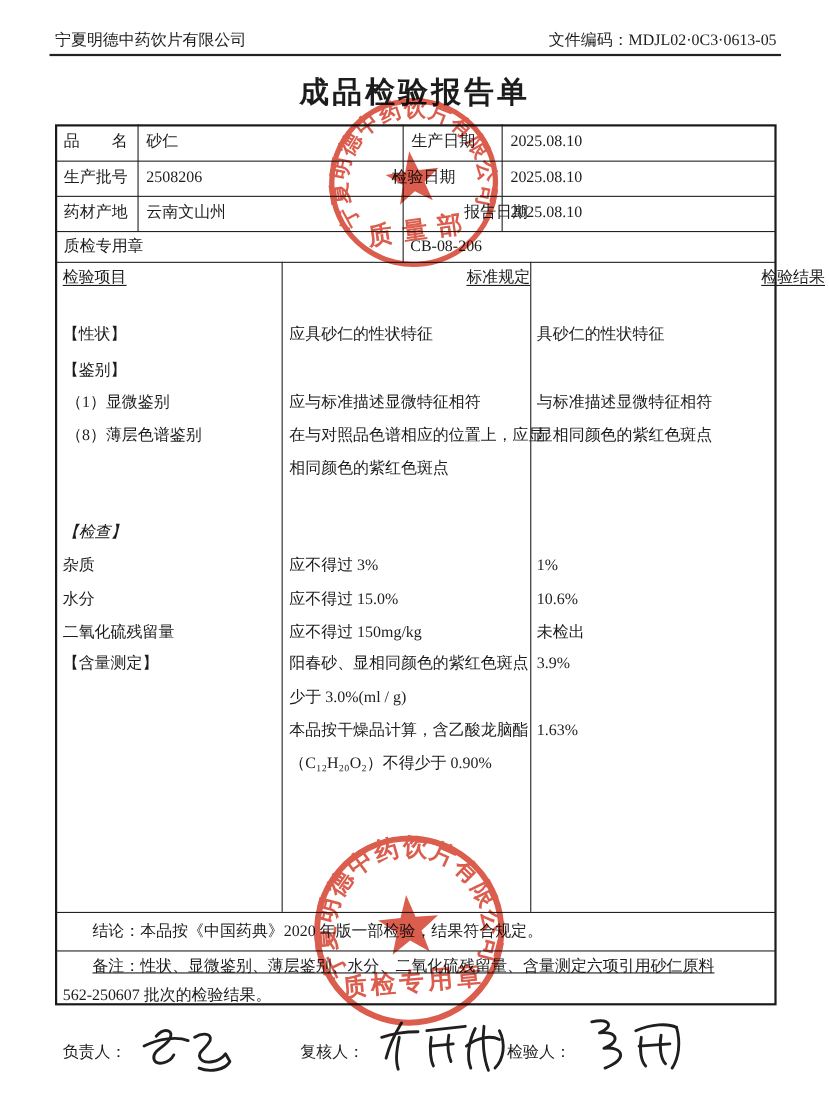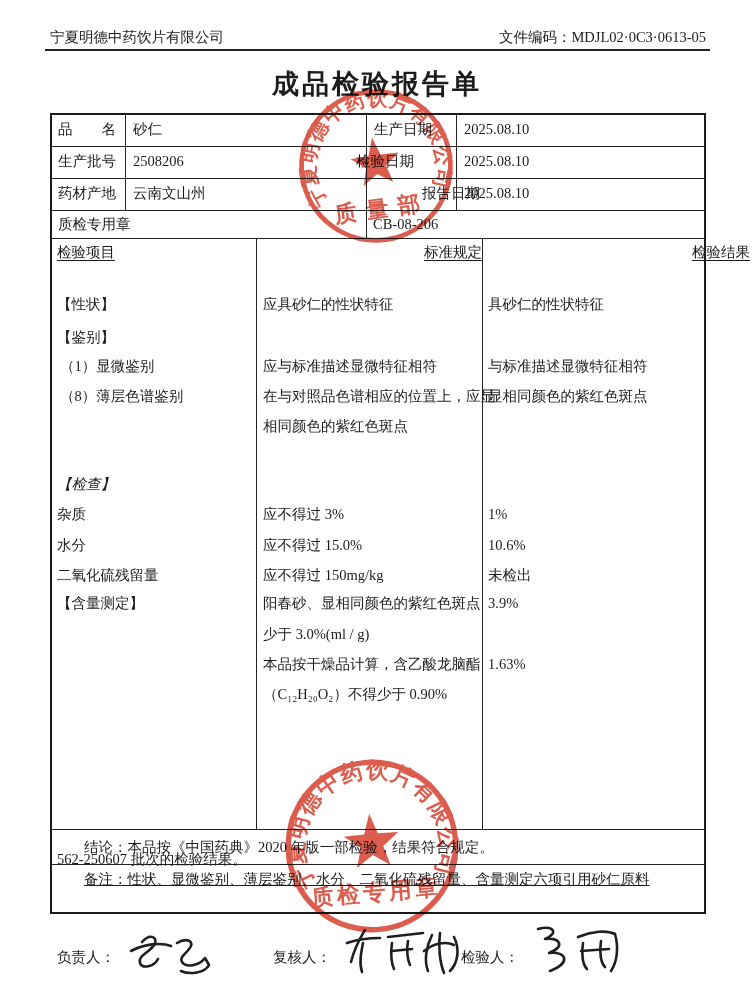--- a/index.html
+++ b/index.html
@@ -86,21 +86,21 @@
 <div class="t" style="left:488px;top:359px;">与标准描述显微特征相符</div>
 <div class="t" style="left:488px;top:389px;">显相同颜色的紫红色斑点</div>
 <div class="t" style="left:488px;top:507px;">1%</div>
 <div class="t" style="left:488px;top:538px;">10.6%</div>
 <div class="t" style="left:488px;top:568px;">未检出</div>
 <div class="t" style="left:488px;top:596px;">3.9%</div>
 <div class="t" style="left:488px;top:657px;">1.63%</div>
 
 <div class="t" style="left:84px;top:840px;">结论：本品按《中国药典》2020 年版一部检验，结果符合规定。</div>
 <div class="t" style="left:84px;top:872px;text-decoration:underline;">备注：性状、显微鉴别、薄层鉴别、水分、二氧化硫残留量、含量测定六项引用砂仁原料</div>
-<div class="t" style="left:57px;top:852px;">562-250607 批次的检验结果。</div>
+<div class="t" style="left:57px;top:898px;">562-250607 批次的检验结果。</div>
 
 <div class="t" style="left:57px;top:950px;">负责人：</div>
 <div class="t" style="left:273px;top:950px;">复核人：</div>
 <div class="t" style="left:461px;top:950px;">检验人：</div>
 
 <svg class="sig" style="left:120px;top:928px;" width="100" height="58" viewBox="0 0 100 58">
   <path d="M22,14 C30,5 39,9 34,17 C29,25 18,27 20,35 C22,41 34,39 38,31"></path>
   <path d="M11,23 C24,16 41,14 51,18"></path>
   <path d="M57,15 C65,10 73,12 71,18 C67,26 59,28 62,34 C66,40 79,38 85,30 L89,37 C85,45 70,47 61,43"></path>
 </svg>

